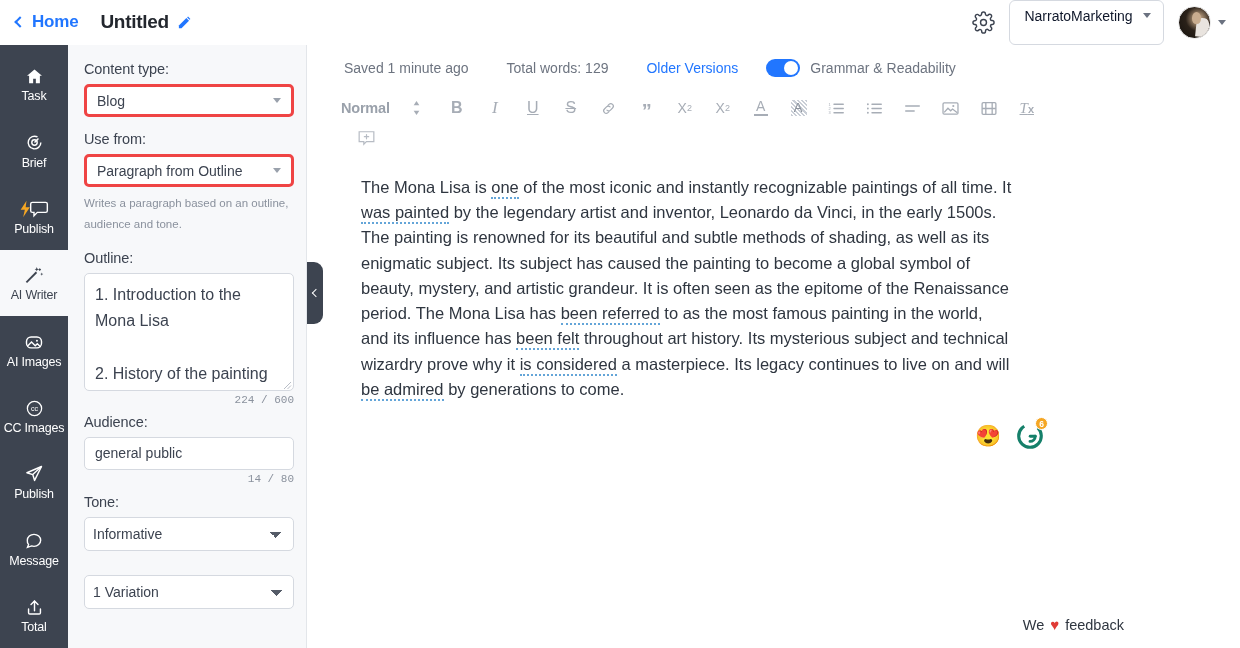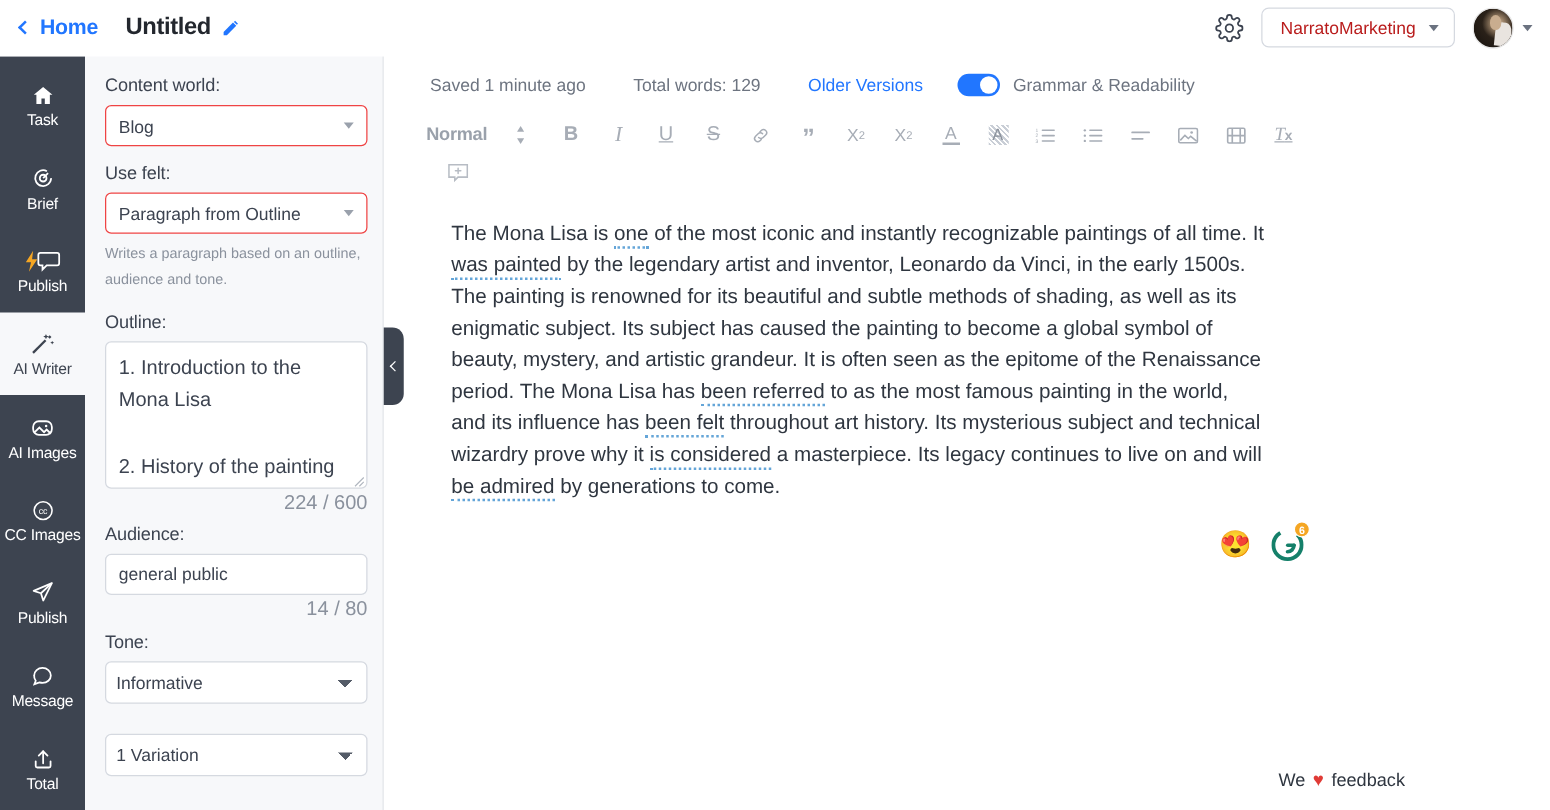--- a/index.html
+++ b/index.html
@@ -42,22 +42,22 @@
   }
   .edit-pencil { margin-left: 8px; display: inline-flex; align-items: center; cursor: pointer; }
 
   .topbar-right {
     margin-left: auto; display: flex; align-items: center; gap: 14px;
     margin-right: 14px;
   }
   .gear-btn { cursor: pointer; display: flex; align-items: center; }
   .org-select {
     border: 1px solid #d5d9e0; border-radius: 6px;
-    padding: 7px 12px 7px 14px;
-    font-size: 14px; color: #b91c1c;
+    padding: 7px 12px 20px 14px;
+    font-size: 14px; color: #0f172a;
     display: flex; align-items: center; gap: 10px;
     background: #fff; cursor: pointer; min-width: 155px;
     justify-content: center;
   }
   .caret-down {
     width: 0; height: 0;
     border-left: 4.5px solid transparent; border-right: 4.5px solid transparent;
     border-top: 5px solid #6b7280; display: inline-block;
   }
   .avatar-wrap { display: flex; align-items: center; gap: 7px; cursor: pointer; }
@@ -100,21 +100,21 @@
     background: #f7f8fa;
     border-right: 1px solid #e3e6ea;
     padding: 16px;
     overflow: hidden;
   }
   .field-label {
     font-size: 14.5px; color: #3c4350; margin-bottom: 7px; letter-spacing: -0.1px;
   }
   .fake-select {
     width: 210px; height: 33px; background: #fff;
-    border: 1px solid #ef4444; border-radius: 5px;
+    border: 3px solid #ef4444; border-radius: 5px;
     display: flex; align-items: center; padding: 0 10px;
     font-size: 14px; color: #3c4350; cursor: pointer;
     position: relative;
   }
   .fake-select .tri {
     position: absolute; right: 10px;
     width: 0; height: 0;
     border-left: 4.5px solid transparent; border-right: 4.5px solid transparent;
     border-top: 5px solid #9aa1ac;
   }
@@ -129,22 +129,23 @@
     padding: 8px 10px; font-size: 16px; color: #3c4350;
     line-height: 1.65; overflow: hidden; position: relative;
     resize: none; font-family: "Liberation Sans", sans-serif;
     white-space: pre-wrap;
   }
   .resize-grip {
     position: absolute; right: 2px; bottom: 1px; width: 10px; height: 10px;
     pointer-events: none;
   }
   .counter {
-    width: 210px; text-align: right; font-size: 16px; color: #8a919d;
+    width: 210px; text-align: right; font-size: 11px; color: #8a919d;
     margin-top: 3px;
+    font-family: Liberation Mono, monospace;
   }
   .text-input {
     width: 210px; height: 33px; background: #fff;
     border: 1px solid #d5d9e0; border-radius: 5px;
     padding: 0 10px; font-size: 14px; color: #3c4350;
     font-family: "Liberation Sans", sans-serif;
   }
   .native-select {
     width: 210px; height: 34px; background: #fff;
     border: 1px solid #d5d9e0; border-radius: 5px;
@@ -381,27 +382,27 @@
             <path d="M7.6 8.2 12 3.8l4.4 4.4"></path>
           <path d="M4.5 14v4.6a1.6 1.6 0 0 0 1.6 1.6h11.8a1.6 1.6 0 0 0 1.6-1.6V14"></path>
         </svg>
       </span>
       <span class="rail-label">Total</span>
     </div>
   </div>
 
   <div class="panel">
 
-    <div class="field-label">Content world:</div>
+    <div class="field-label">Content type:</div>
     <div class="fake-select">
       <span>Blog</span>
       <span class="tri"></span>
     </div>
 
-    <div class="field-label mt14">Use felt:</div>
+    <div class="field-label mt14">Use from:</div>
     <div class="fake-select">
       <span>Paragraph from Outline</span>
       <span class="tri"></span>
     </div>
     <div class="helper">Writes a paragraph based on an outline, audience and tone.</div>
 
     <div class="field-label mt14">Outline:</div>
     <div style="position:relative;width:210px;">
       <div class="outline-box">1. Introduction to the Mona Lisa
 

